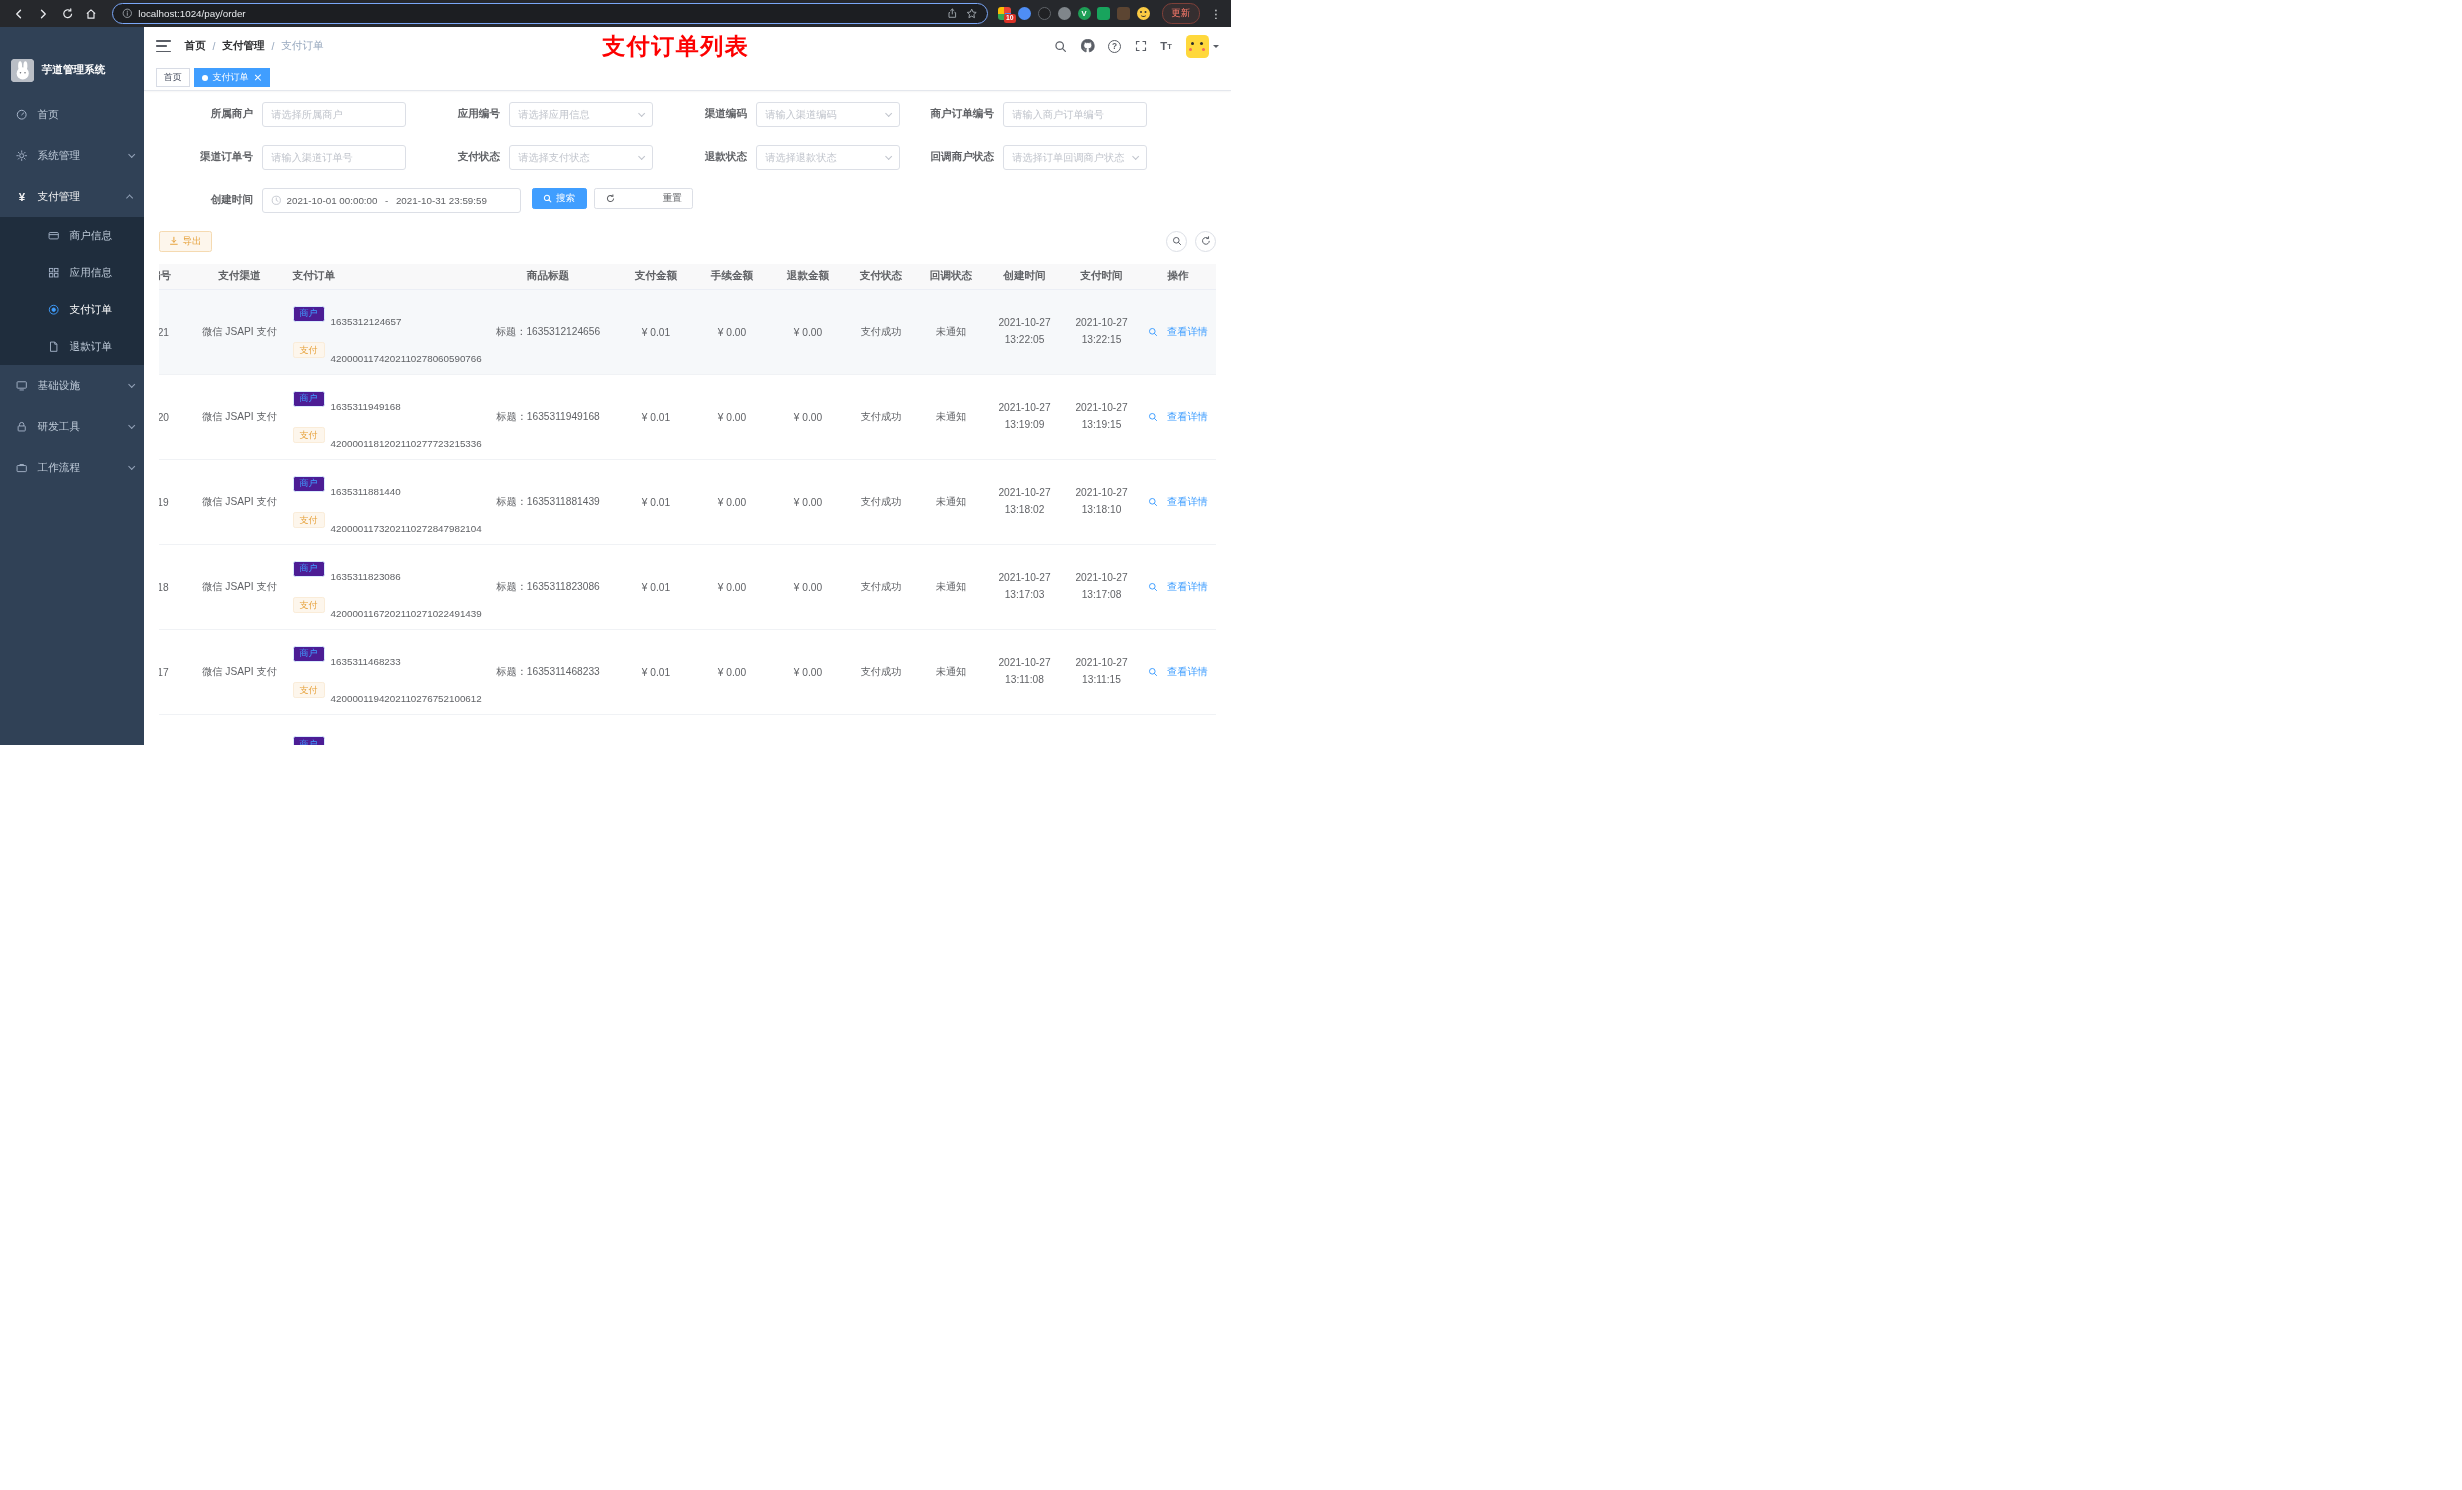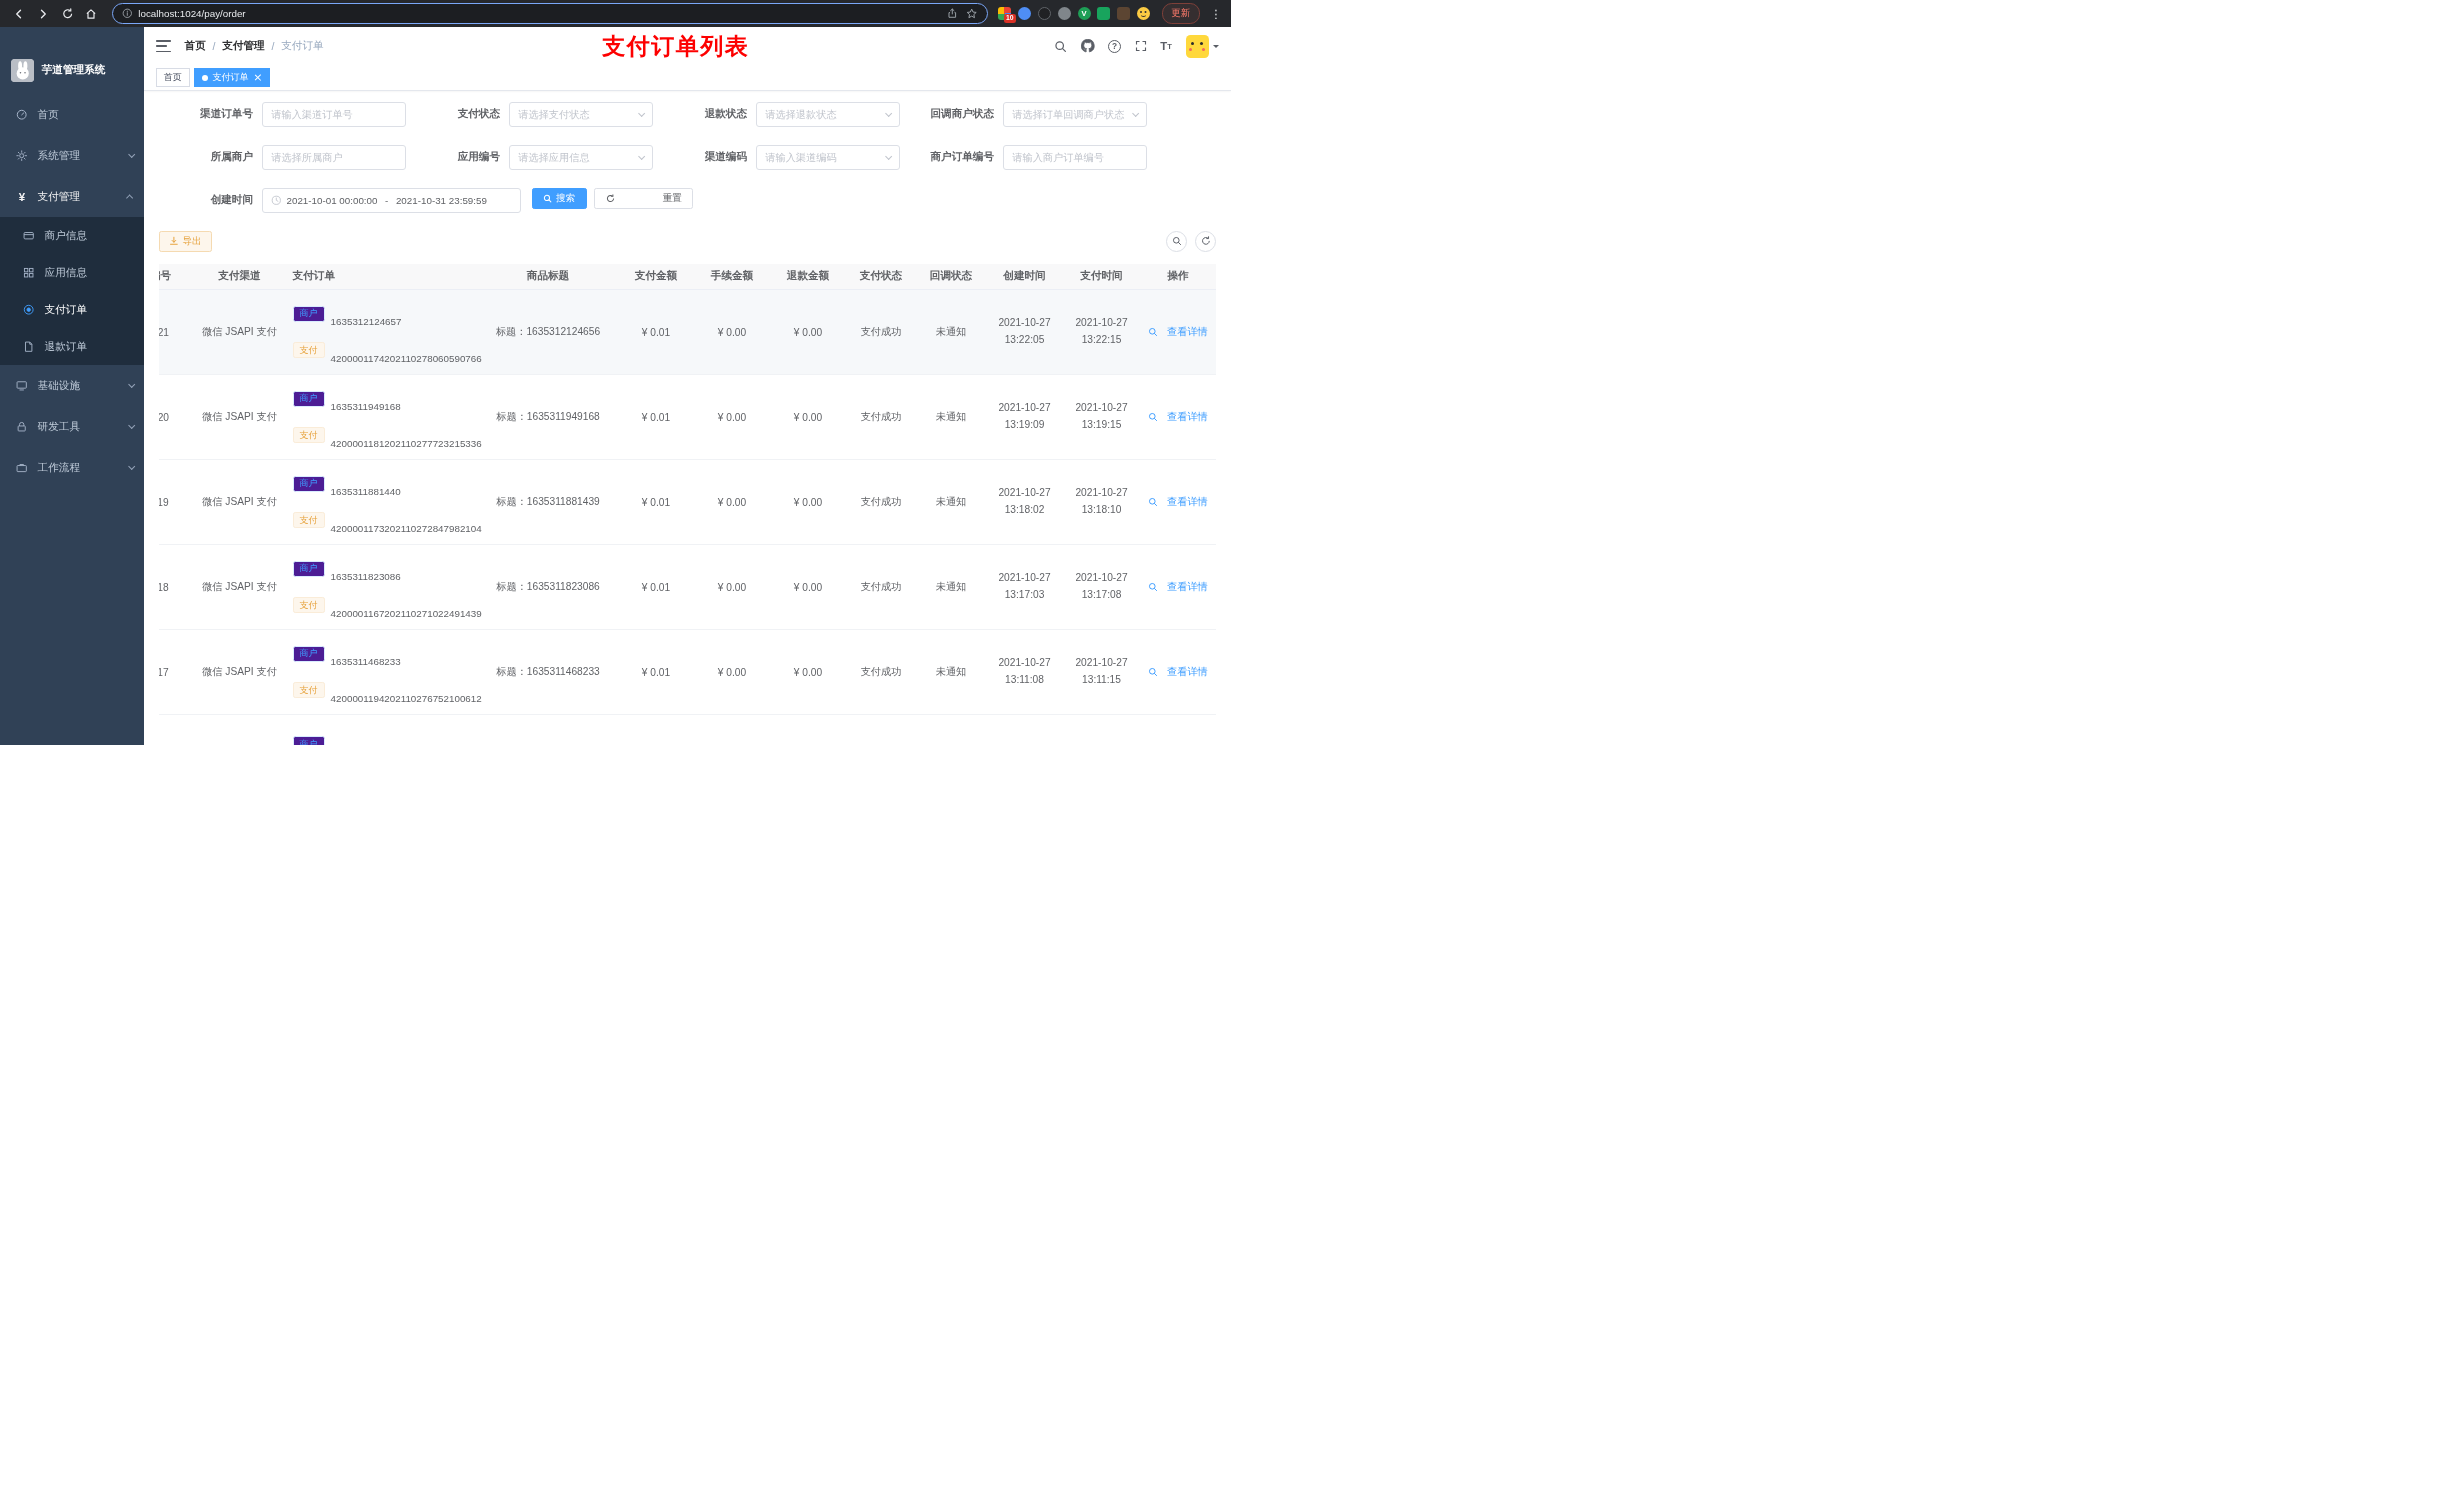--- a/index.html
+++ b/index.html
@@ -42,21 +42,21 @@
   .menu-item { height:41px; display:flex; align-items:center; gap:9px; padding:0 10.6px 0 15px; color:#bfcbd9; font-size:10.6px; cursor:pointer; }
   .mi-icon { width:13.6px; flex:0 0 13.6px; display:flex; align-items:center; justify-content:center; color:#a6b4c9; font-size:11.4px; }
   .mi-icon svg { width:11.4px; height:11.4px; stroke:#a6b4c9; }
   .mi-label { flex:1; }
   .chev { width:5.3px; height:5.3px; border-right:1.1px solid #93a2b8; border-bottom:1.1px solid #93a2b8; flex:0 0 5.3px; }
   .chev.down { transform:rotate(45deg) translateY(-1.5px); }
   .chev.up { transform:rotate(-135deg) translateY(-1.5px); }
   .menu-item.parent-active { color:#f4f4f5; }
   .menu-item.parent-active .mi-icon { color:#f4f4f5; }
   .submenu { background:#1f2d3d; }
-  .submenu .menu-item { height:37px; padding-left:22px; }
+  .submenu .menu-item { height:37px; padding-left:47px; }
   .submenu .menu-item.active { color:#ffffff; }
   .submenu .menu-item.active .mi-icon svg { stroke:#409eff; }
   .submenu .menu-item.active .mi-icon svg .fillpart { fill:#409eff; }
 
   
   .main { flex:1; display:flex; flex-direction:column; min-width:0; background:#fff; }
   .topbar { flex:0 0 38px; display:flex; align-items:center; padding:0 12px; position:relative; }
   .hamburger { width:15px; height:12px; display:flex; flex-direction:column; justify-content:space-between; cursor:pointer; }
   .hamburger i { display:block; height:1.5px; background:#5a5e66; border-radius:0.8px; }
   .hamburger i:nth-child(2) { width:70%; }
@@ -356,53 +356,53 @@
           <span class="tag-dot"></span>
           <span>支付订单</span>
           <span class="tag-close"></span>
         </span>
       </div>
 
       <div class="content">
 
         <div class="filter-row">
           <div class="form-item">
+            <span class="fi-label">所属商户</span>
+            <span class="fi-control no-suffix"><input readonly="" placeholder="请选择所属商户" style=""></span>
+          </div>
+          <div class="form-item">
+            <span class="fi-label">应用编号</span>
+            <span class="fi-control"><input readonly="" placeholder="请选择应用信息" style=""><span class="chev-down-sm"></span></span>
+          </div>
+          <div class="form-item">
+            <span class="fi-label">渠道编码</span>
+            <span class="fi-control"><input readonly="" placeholder="请输入渠道编码" style=""><span class="chev-down-sm"></span></span>
+          </div>
+          <div class="form-item">
+            <span class="fi-label">商户订单编号</span>
+            <span class="fi-control no-suffix"><input readonly="" placeholder="请输入商户订单编号" style=""></span>
+          </div>
+        </div>
+
+        <div class="filter-row">
+          <div class="form-item">
             <span class="fi-label">渠道订单号</span>
             <span class="fi-control no-suffix"><input readonly="" placeholder="请输入渠道订单号" style=""></span>
           </div>
           <div class="form-item">
             <span class="fi-label">支付状态</span>
             <span class="fi-control"><input readonly="" placeholder="请选择支付状态" style=""><span class="chev-down-sm"></span></span>
           </div>
           <div class="form-item">
             <span class="fi-label">退款状态</span>
             <span class="fi-control"><input readonly="" placeholder="请选择退款状态" style=""><span class="chev-down-sm"></span></span>
           </div>
           <div class="form-item">
             <span class="fi-label">回调商户状态</span>
             <span class="fi-control"><input readonly="" placeholder="请选择订单回调商户状态" style=""><span class="chev-down-sm"></span></span>
-          </div>
-        </div>
-
-        <div class="filter-row">
-          <div class="form-item">
-            <span class="fi-label">所属商户</span>
-            <span class="fi-control no-suffix"><input readonly="" placeholder="请选择所属商户" style=""></span>
-          </div>
-          <div class="form-item">
-            <span class="fi-label">应用编号</span>
-            <span class="fi-control"><input readonly="" placeholder="请选择应用信息" style=""><span class="chev-down-sm"></span></span>
-          </div>
-          <div class="form-item">
-            <span class="fi-label">渠道编码</span>
-            <span class="fi-control"><input readonly="" placeholder="请输入渠道编码" style=""><span class="chev-down-sm"></span></span>
-          </div>
-          <div class="form-item">
-            <span class="fi-label">商户订单编号</span>
-            <span class="fi-control no-suffix"><input readonly="" placeholder="请输入商户订单编号" style=""></span>
           </div>
         </div>
 
         <div class="filter-row">
           <div class="form-item wide">
             <span class="fi-label">创建时间</span>
             <span class="date-control">
               <svg width="10.6" height="10.6" viewBox="0 0 16 16" fill="none" stroke-width="1.3">
                   <circle cx="8" cy="8" r="6.2"></circle>
                   <path d="M8 4.5V8l2.5 1.5" stroke-linecap="round"></path>

